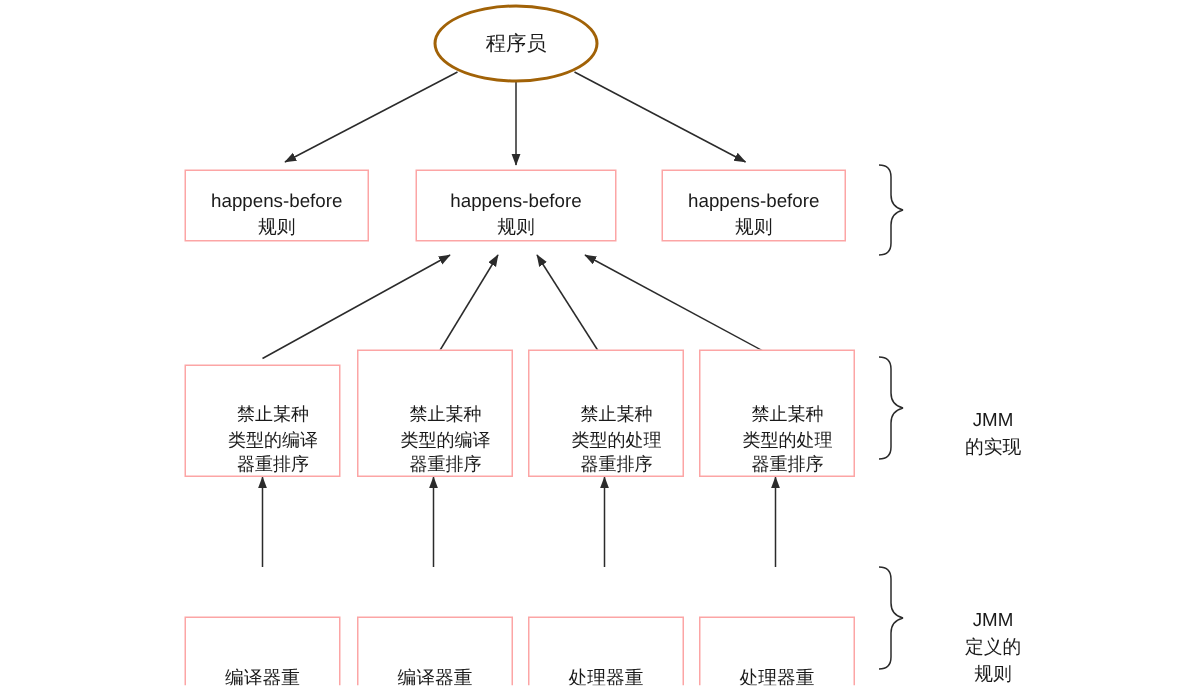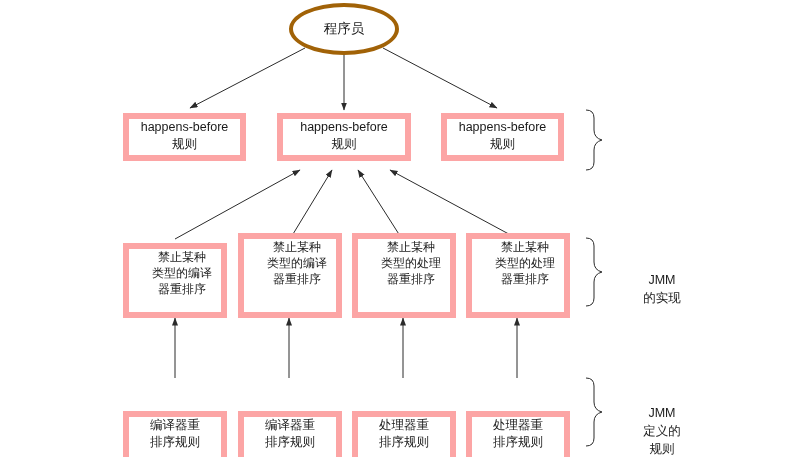--- a/index.html
+++ b/index.html
@@ -20,34 +20,34 @@
   #svg-layer {
     position: absolute;
     left: 0;
     top: 0;
     width: 792px;
     height: 457px;
   }
   .node {
     position: absolute;
     box-sizing: border-box;
-    border: 6px solid #fca5a5;
+    border: 1px solid #fca5a5;
     background: #ffffff;
     display: flex;
-    align-items: flex-start;
+    align-items: flex-end;
     justify-content: center;
     text-align: center;
     color: #1a1a1a;
     line-height: 1.35;
     white-space: pre-line;
   }
   .ellipse {
     position: absolute;
     box-sizing: border-box;
-    border: 4px solid #a16207;
+    border: 2px solid #a16207;
     border-radius: 50%;
     background: #ffffff;
     display: flex;
     align-items: center;
     justify-content: center;
     text-align: center;
     color: #1a1a1a;
   }
   .hb-box {
     font-size: 12.5px;

